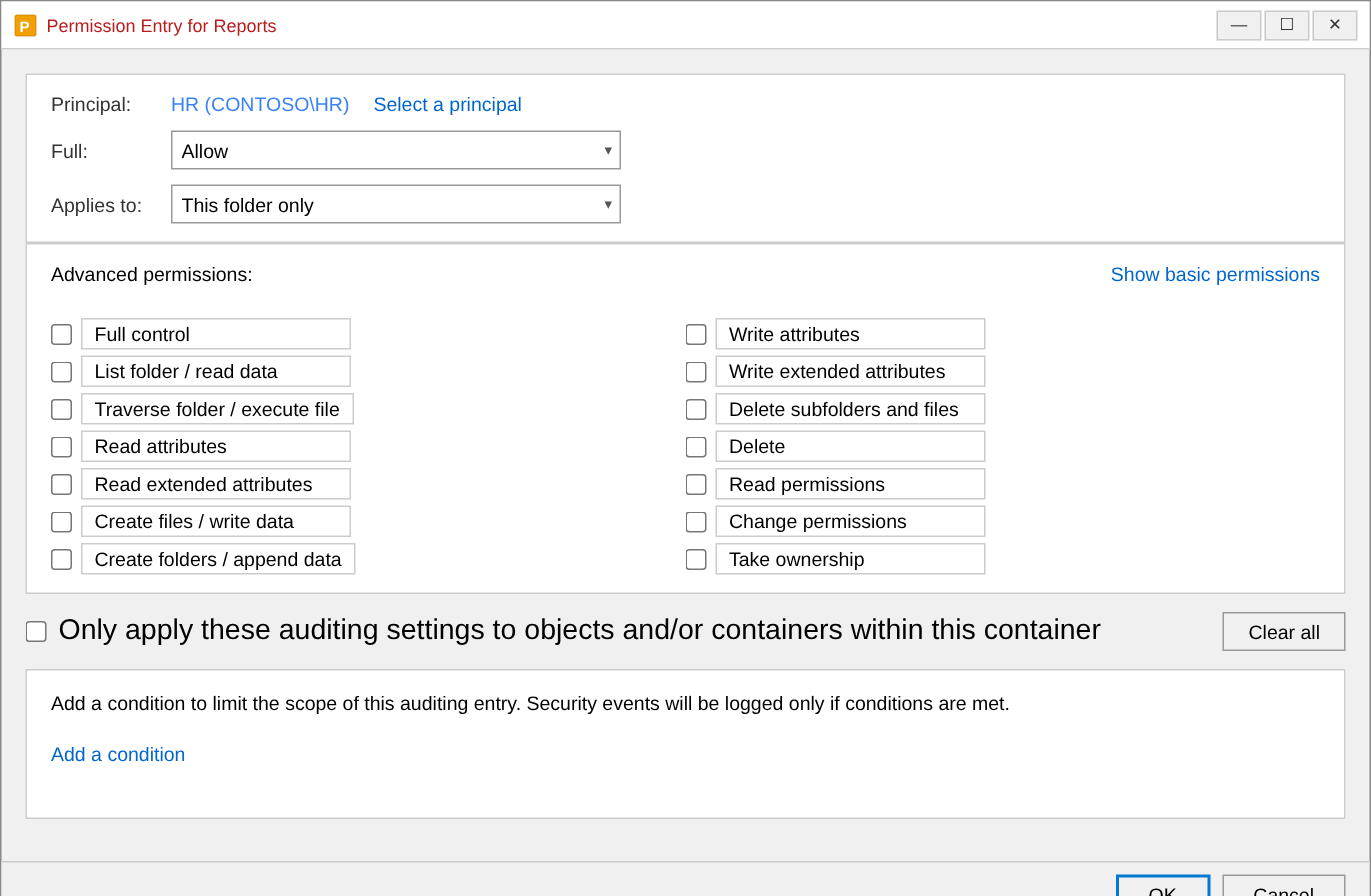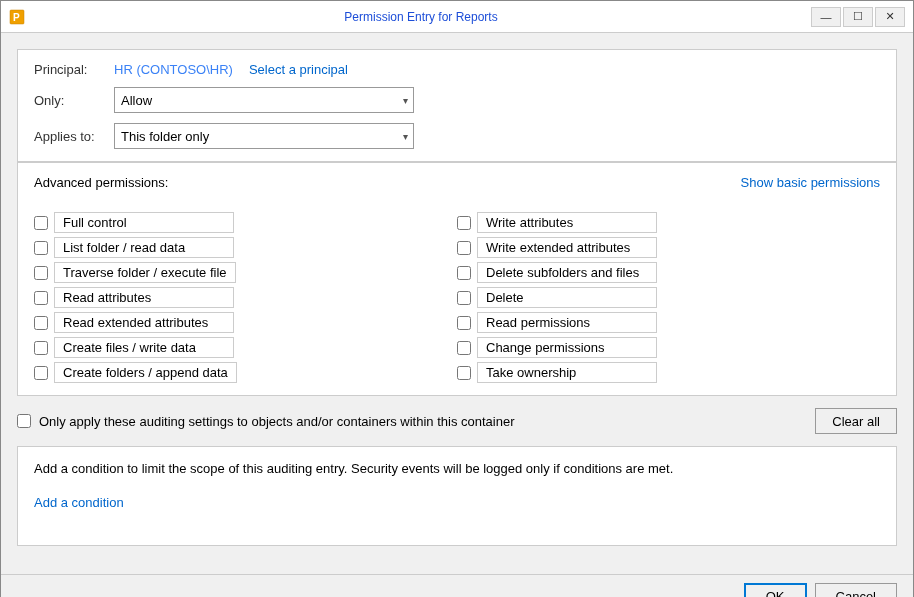--- a/index.html
+++ b/index.html
@@ -29,22 +29,21 @@
     .title-bar-icon {
       width: 16px;
       height: 16px;
       margin-right: 6px;
       display: inline-block;
     }
     .title-bar-text {
       flex: 1;
       font-size: 12px;
       font-weight: normal;
-      color: #1d4ed8;
-      text-align: center;
+      color: #b91c1c;
     }
     .title-bar-controls {
       display: flex;
       gap: 2px;
     }
     .title-btn {
       width: 30px;
       height: 20px;
       background: #f0f0f0;
       border: 1px solid #ccc;
@@ -165,21 +164,21 @@
       align-items: center;
       margin-bottom: 12px;
       gap: 8px;
     }
     .only-apply-row input[type="checkbox"] {
       width: 14px;
       height: 14px;
       cursor: pointer;
     }
     .only-apply-label {
-      font-size: 13px;
+      font-size: 19px;
       color: #000;
       flex: 1;
     }
     .clear-all-btn {
       padding: 4px 16px;
       background: #f0f0f0;
       border: 1px solid #999;
       font-size: 13px;
       cursor: pointer;
       height: 26px;
@@ -250,21 +249,21 @@
 
   <div class="content">
 
     <div class="header-section">
       <div class="field-row">
         <span class="field-label">Principal:</span>
         <span class="principal-value">HR (CONTOSO\HR)</span>
         <a class="select-principal-link" href="#">Select a principal</a>
       </div>
       <div class="field-row">
-        <span class="field-label">Only:</span>
+        <span class="field-label">Full:</span>
         <div class="dropdown-wrapper">
           <select>
             <option>Allow</option>
             <option>Deny</option>
           </select>
           <span class="dropdown-arrow">▾</span>
         </div>
       </div>
       <div class="field-row">
         <span class="field-label">Applies to:</span>

